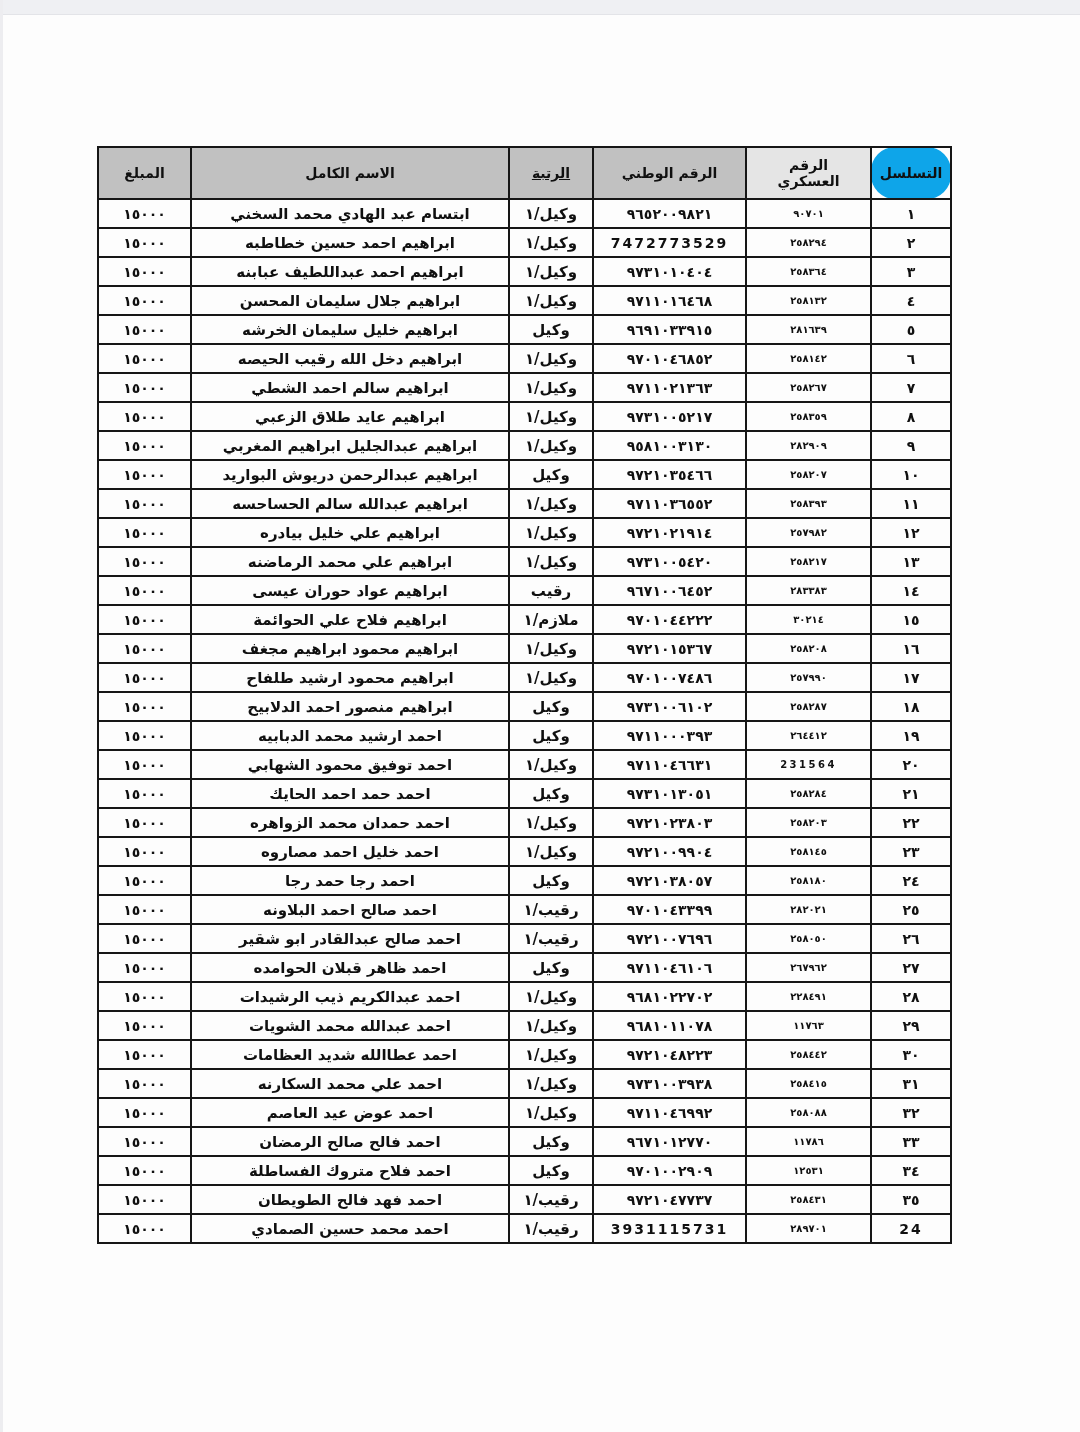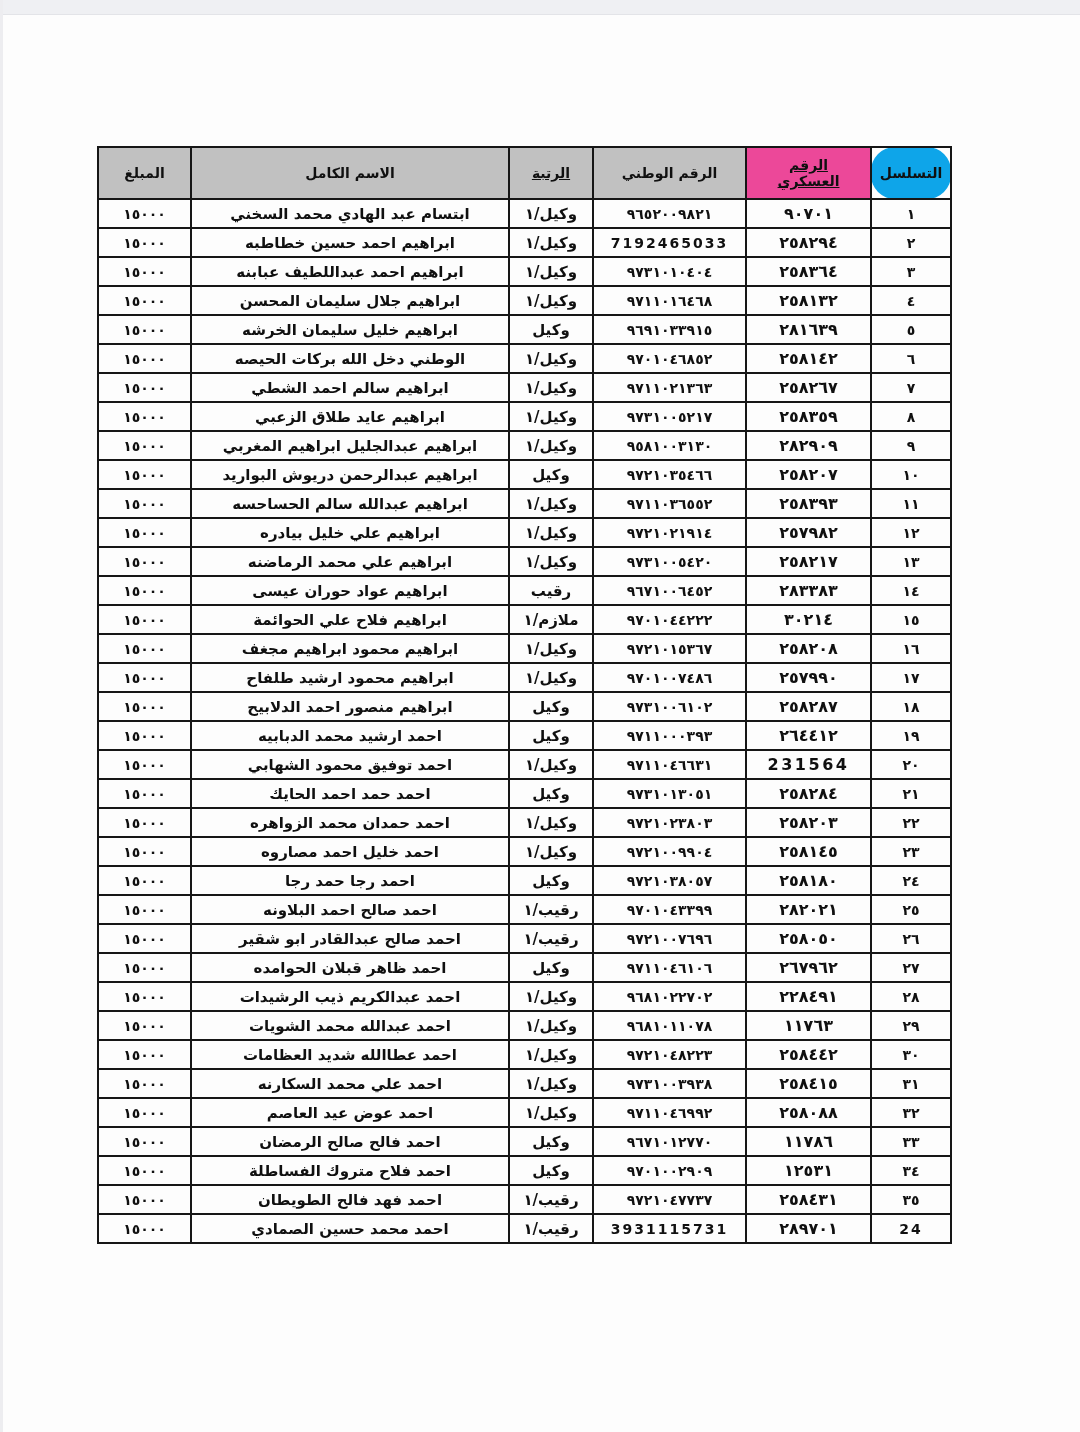--- a/index.html
+++ b/index.html
@@ -29,21 +29,21 @@
     font-weight:bold;color:#101010;
     padding:0 2px;overflow:hidden;
   }
   .doc-table th{
     height:50px;
     font-size:14px;line-height:1.15;
     white-space:pre-line;
   }
   .doc-table td{height:27px;}
   .cell-serial{font-size:14px;letter-spacing:2px;}
-  .cell-military{font-size:16px;letter-spacing:2.5px;}
+  .cell-military{font-size:10px;letter-spacing:2.5px;}
   .cell-national{font-size:14px;letter-spacing:2px;}
   .cell-rank{font-size:15px;}
   .cell-name{font-size:15px;border-radius:14px;}
   .cell-amount{font-size:14px;letter-spacing:3px;color:#3a2e29;margin-left:17px;}
 </style>
 </head>
 <body style="background: rgb(253, 253, 253);">
 
 <div class="top-strip" style="background: rgb(239, 240, 243);"></div>
 <div class="page-left-edge"></div>
@@ -53,41 +53,41 @@
     <col style="width:80px">
     <col style="width:125px">
     <col style="width:153px">
     <col style="width:84px">
     <col style="width:318px">
     <col style="width:93px">
   </colgroup>
   <thead>
     <tr id="header-row">
         <th style="background: #0ea5e9; border-radius: 24px;">التسلسل</th>
-        <th style="background: #ec4899; text-decoration: underline;">الرقم
+        <th style="background: #e5e5e5;">الرقم
 العسكري</th>
         <th style="background: rgb(193, 193, 193);">الرقم الوطني</th>
         <th style="background: rgb(193, 193, 193); text-decoration: underline;">الرتبة</th>
         <th style="background: rgb(193, 193, 193);">الاسم الكامل</th>
         <th style="background: rgb(193, 193, 193);">المبلغ</th>
       </tr>
   </thead>
   <tbody id="table-body">
       <tr>
         <td class="cell-serial">١</td>
         <td class="cell-military">٩٠٧٠١</td>
         <td class="cell-national">٩٦٥٢٠٠٩٨٢١</td>
         <td class="cell-rank">وكيل/١</td>
         <td class="cell-name">ابتسام عبد الهادي محمد السخني</td>
         <td class="cell-amount">١٥٠٠٠</td>
       </tr>
       <tr>
         <td class="cell-serial">٢</td>
         <td class="cell-military">٢٥٨٢٩٤</td>
-        <td class="cell-national">7192465033</td>
+        <td class="cell-national">7472773529</td>
         <td class="cell-rank">وكيل/١</td>
         <td class="cell-name">ابراهيم احمد حسين خطاطبه</td>
         <td class="cell-amount">١٥٠٠٠</td>
       </tr>
       <tr>
         <td class="cell-serial">٣</td>
         <td class="cell-military">٢٥٨٣٦٤</td>
         <td class="cell-national">٩٧٣١٠١٠٤٠٤</td>
         <td class="cell-rank">وكيل/١</td>
         <td class="cell-name">ابراهيم احمد عبداللطيف عبابنه</td>
@@ -107,21 +107,21 @@
         <td class="cell-national">٩٦٩١٠٣٣٩١٥</td>
         <td class="cell-rank">وكيل</td>
         <td class="cell-name">ابراهيم خليل سليمان الخرشه</td>
         <td class="cell-amount">١٥٠٠٠</td>
       </tr>
       <tr>
         <td class="cell-serial">٦</td>
         <td class="cell-military">٢٥٨١٤٢</td>
         <td class="cell-national">٩٧٠١٠٤٦٨٥٢</td>
         <td class="cell-rank">وكيل/١</td>
-        <td class="cell-name">الوطني دخل الله بركات الحيصه</td>
+        <td class="cell-name">ابراهيم دخل الله رقيب الحيصه</td>
         <td class="cell-amount">١٥٠٠٠</td>
       </tr>
       <tr>
         <td class="cell-serial">٧</td>
         <td class="cell-military">٢٥٨٢٦٧</td>
         <td class="cell-national">٩٧١١٠٢١٣٦٣</td>
         <td class="cell-rank">وكيل/١</td>
         <td class="cell-name">ابراهيم سالم احمد الشطي</td>
         <td class="cell-amount">١٥٠٠٠</td>
       </tr>

